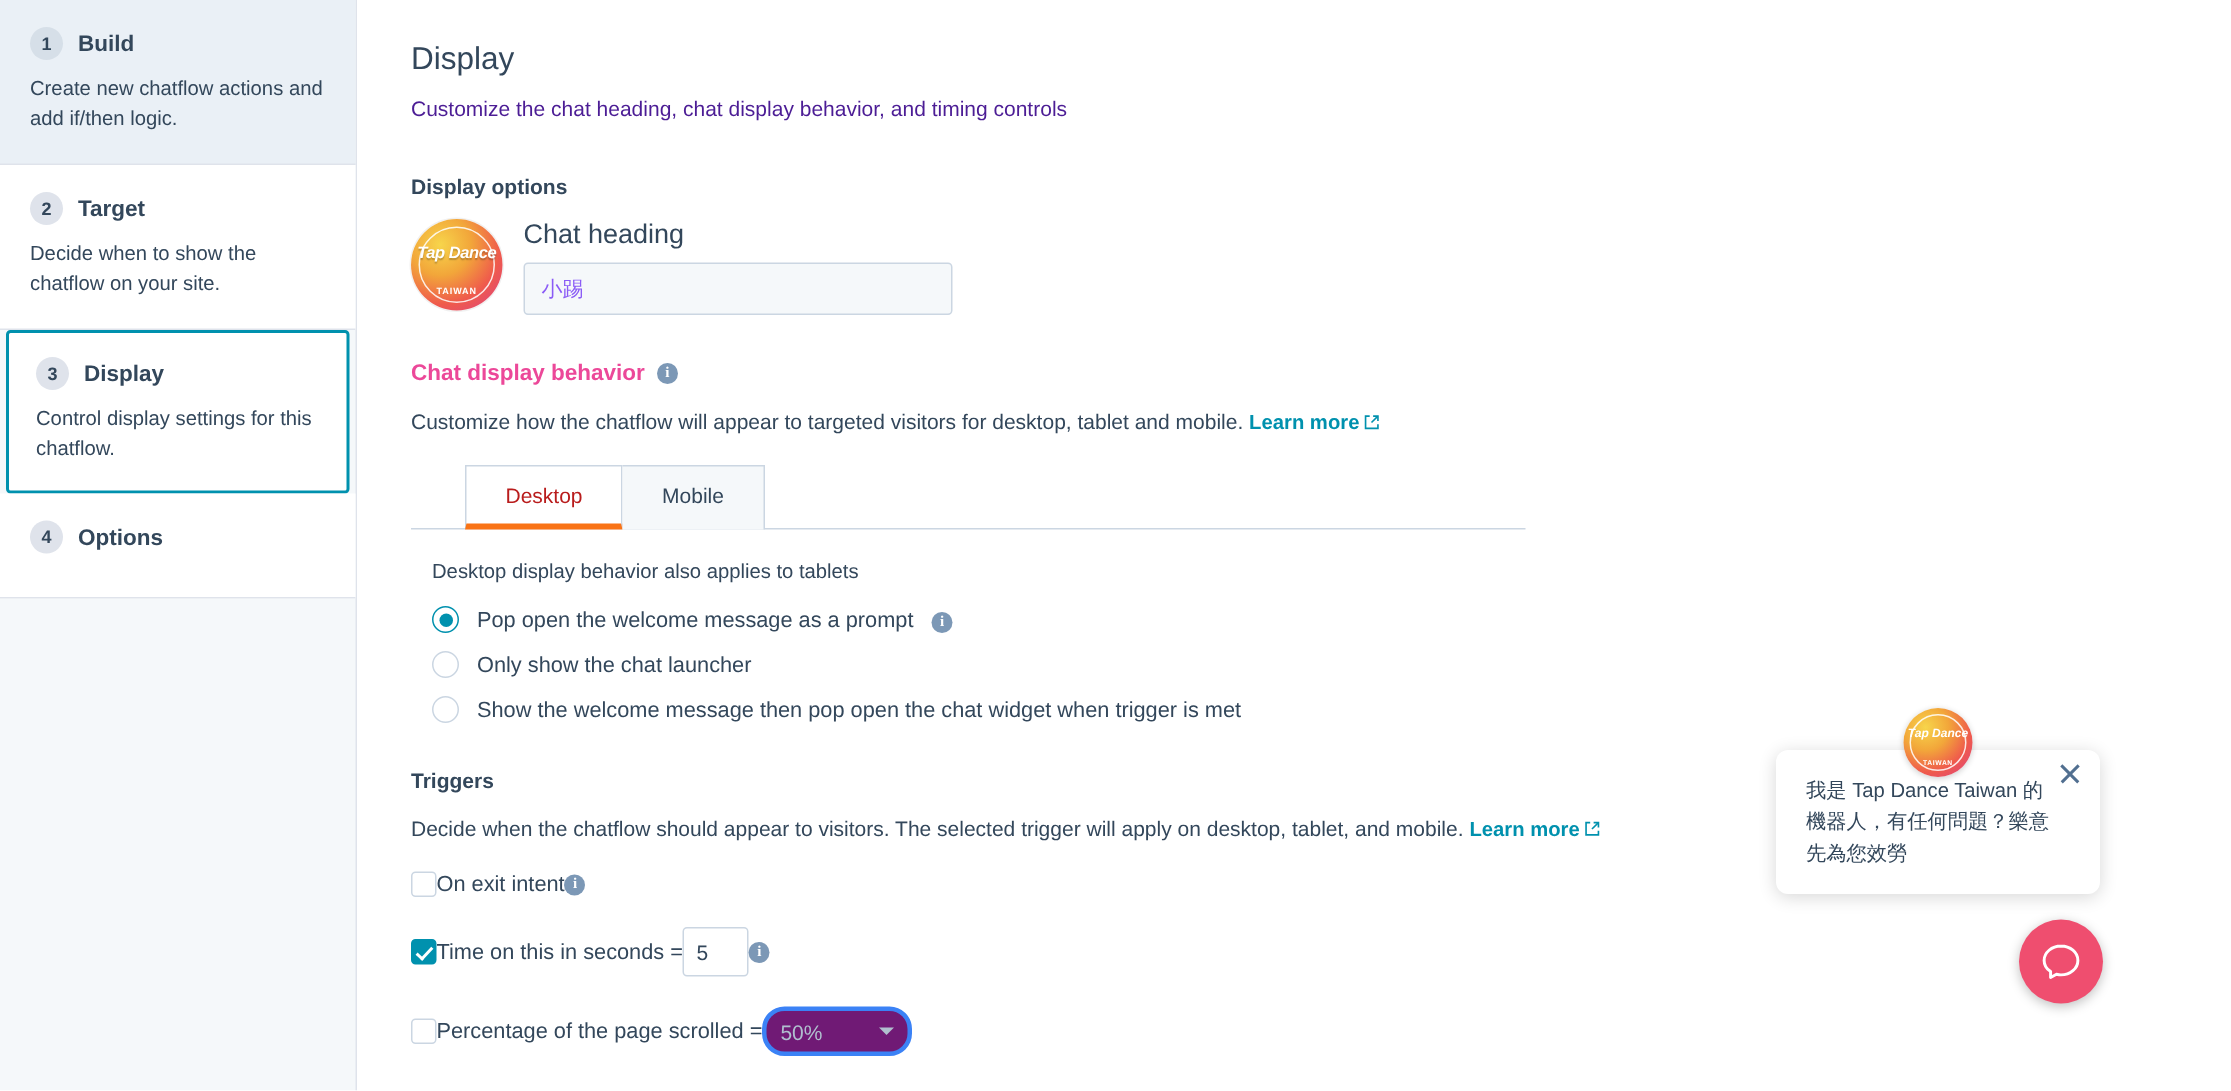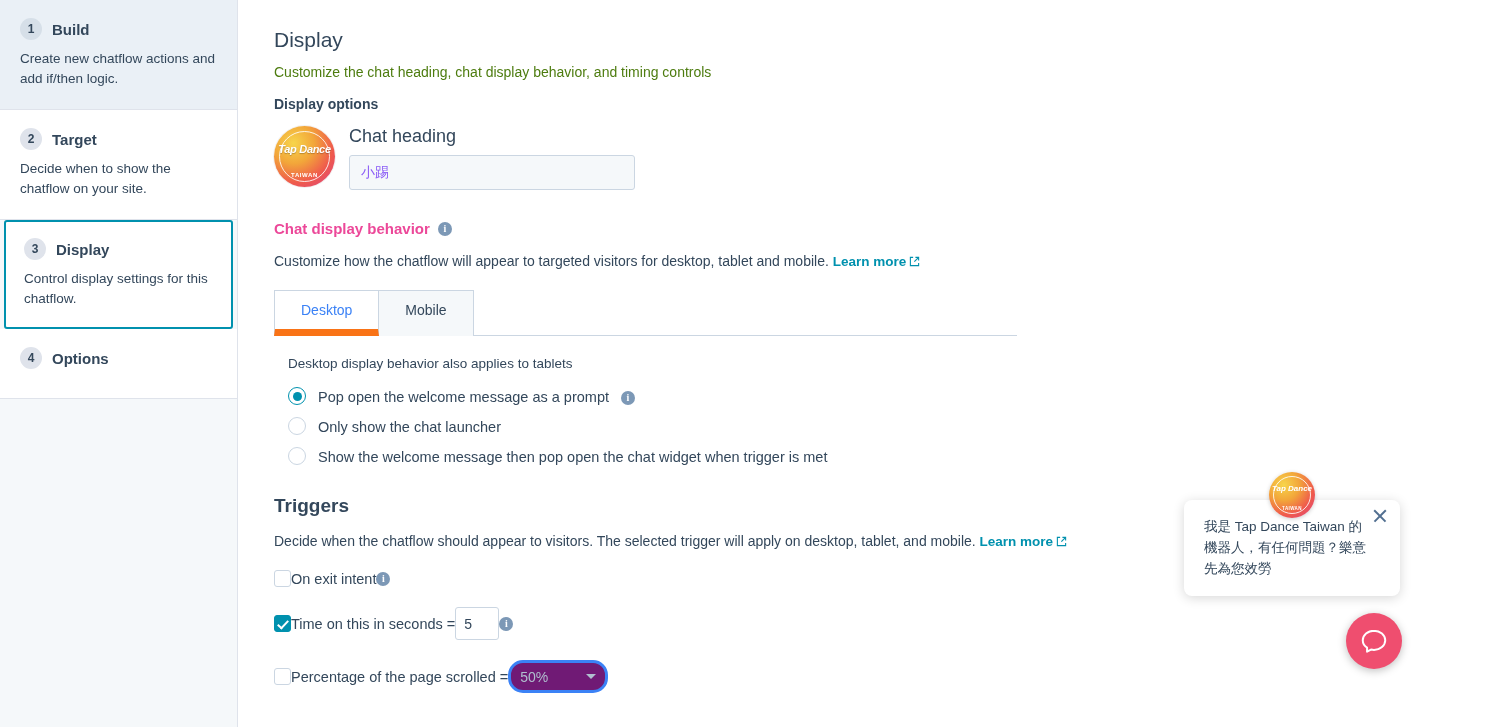--- a/index.html
+++ b/index.html
@@ -90,22 +90,22 @@
     position: relative;
   }
   h1.page-title {
     font-size: 21px;
     font-weight: normal;
     color: #33475b;
     margin: 0 0 12px 0;
   }
   .page-sub {
     font-size: 14px;
-    color: #4d7c0f;
-    margin-bottom: 16px;
+    color: #4c1d95;
+    margin-bottom: 36px;
   }
   .section-label {
     font-size: 14px;
     font-weight: bold;
     color: #33475b;
     margin-bottom: 14px;
   }
 
   .heading-row {
     display: flex;
@@ -227,22 +227,23 @@
     font-size: 14px;
     color: #33475b;
     border: 1px solid #cbd6e2;
     border-bottom: none;
     background: #f5f8fa;
     margin-bottom: -1px;
     cursor: pointer;
   }
   .tab.selected {
     background: #ffffff;
-    border-bottom: 7px solid #f97316;
-    color: #3b82f6;
+    border-bottom: 4px solid #f97316;
+    color: #b91c1c;
+    margin-left: 36px;
   }
   .tab + .tab {
     border-left: none;
   }
 
   .tab-note {
     font-size: 13.5px;
     color: #33475b;
     margin: 0 0 16px 14px;
   }
@@ -272,21 +273,21 @@
     width: 9px; height: 9px;
     border-radius: 50%;
     background: #0091ae;
   }
   .radio-label {
     font-size: 14.5px;
     color: #33475b;
   }
 
   .triggers-title {
-    font-size: 19px;
+    font-size: 14px;
     font-weight: bold;
     color: #33475b;
     margin: 30px 0 14px 0;
   }
   .check-row {
     display: flex;
     align-items: center;
     margin-bottom: 20px;
   }
   .checkbox {

